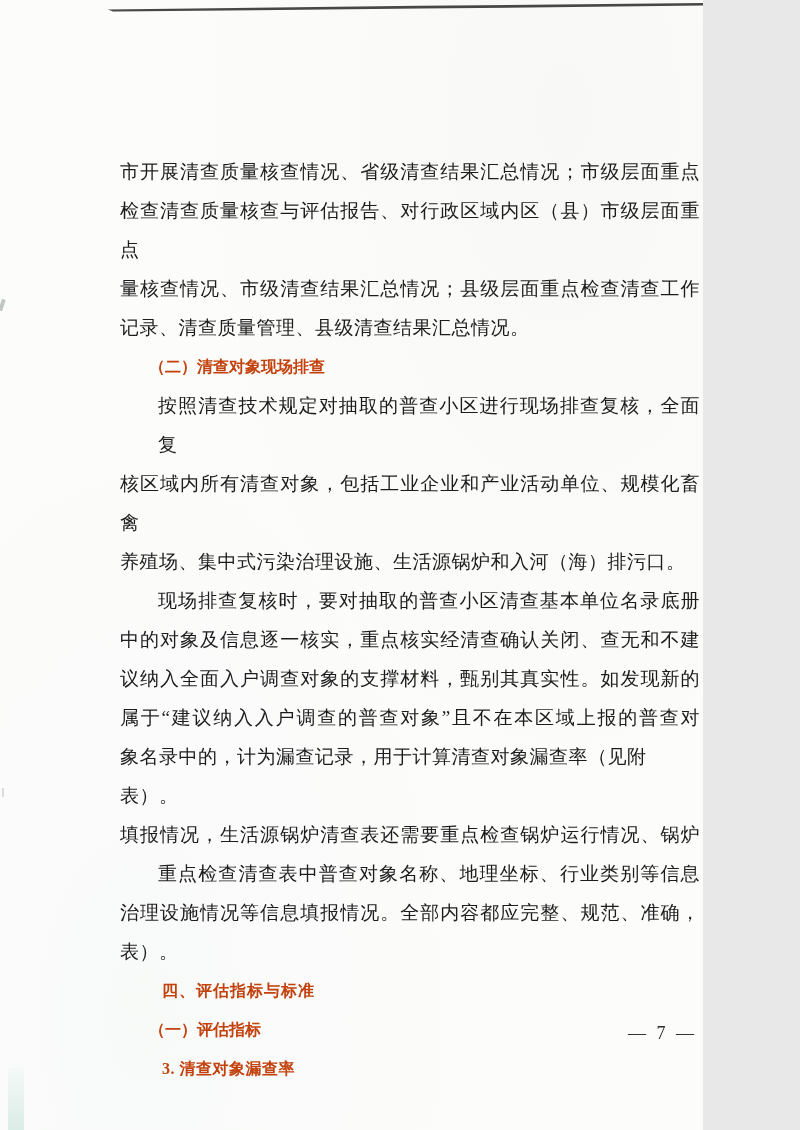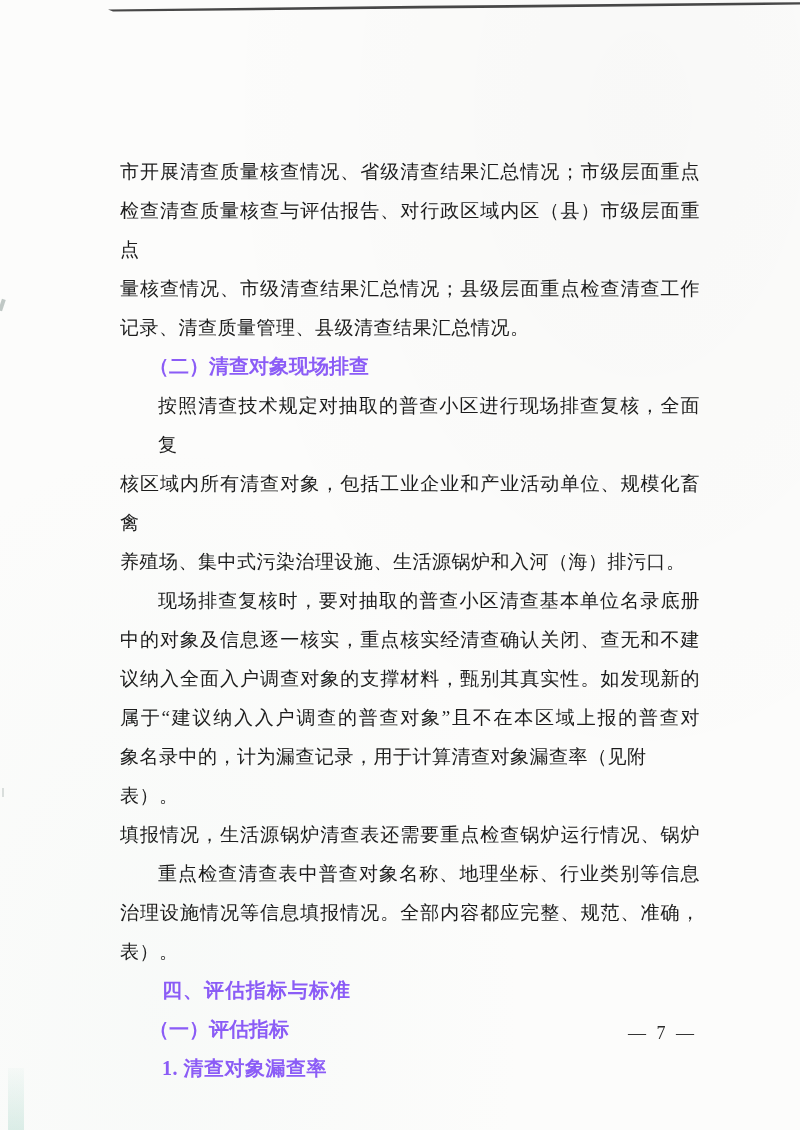--- a/index.html
+++ b/index.html
@@ -2,21 +2,21 @@
 <html><head>
 <meta charset="utf-8">
 <style>
   html, body {
     margin: 0;
     padding: 0;
     background: #e8e8e8;
   }
   .page {
     position: relative;
-    width: 800px;
+    width: 703px;
     height: 1130px;
     background: #fcfcfb;
     overflow: hidden;
     font-family: "Liberation Serif", "DejaVu Serif", serif;
     color: #1c1c1c;
   }
   
   .page::after {
     content: "";
     position: absolute;
@@ -45,24 +45,24 @@
     line-height: 39px;
     letter-spacing: 0.5px;
     color: #1c1c1c;
   }
   .line.just {
     text-align: justify;
     text-align-last: justify;
   }
   .line.ind { padding-left: 38px; }
   .heading {
-    font-size: 20px;
+    font-size: 16px;
     line-height: 39px;
     font-weight: 700;
-    color: #8b5cf6;
+    color: #c2410c;
   }
   .heading.sub  { padding-left: 29px; }
   .heading.main { padding-left: 42px; letter-spacing: 1px; }
   .heading.item { padding-left: 42px; letter-spacing: 0.5px; }
   .page-number {
     position: absolute;
     left: 628px;
     top: 1023px;
     font-size: 18px;
     letter-spacing: 3px;
@@ -117,21 +117,21 @@
         <div class="line">象名录中的，计为漏查记录，用于计算清查对象漏查率（见附表）。</div>
       </div>
       <div class="para">
         <div class="line just">填报情况，生活源锅炉清查表还需要重点检查锅炉运行情况、锅炉</div>
         <div class="line just ind">重点检查清查表中普查对象名称、地理坐标、行业类别等信息</div>
         <div class="line just">治理设施情况等信息填报情况。全部内容都应完整、规范、准确，</div>
         <div class="line">表）。</div>
       </div>
       <div class="heading main">四、评估指标与标准</div>
       <div class="heading sub">（一）评估指标</div>
-      <div class="heading item">1. 清查对象漏查率</div>
+      <div class="heading item">3. 清查对象漏查率</div>
     </main>
 
   <div class="page-number">— 7 —</div>
 
   <div class="tint-strip"></div>
   <div class="speck s1"></div>
   <div class="speck s2"></div>
 
 </div>
 

